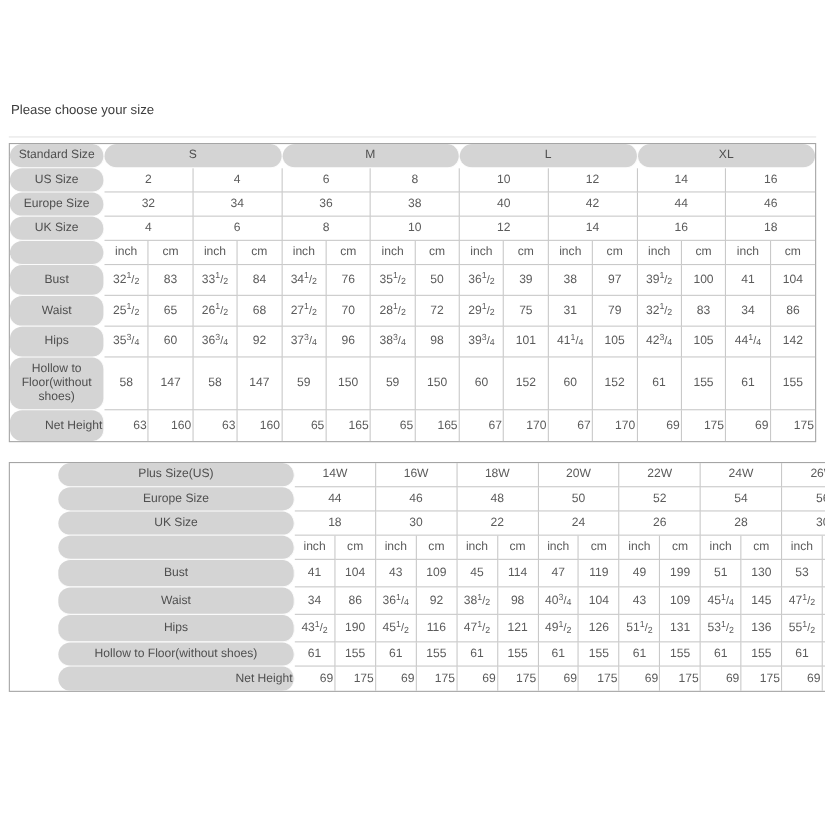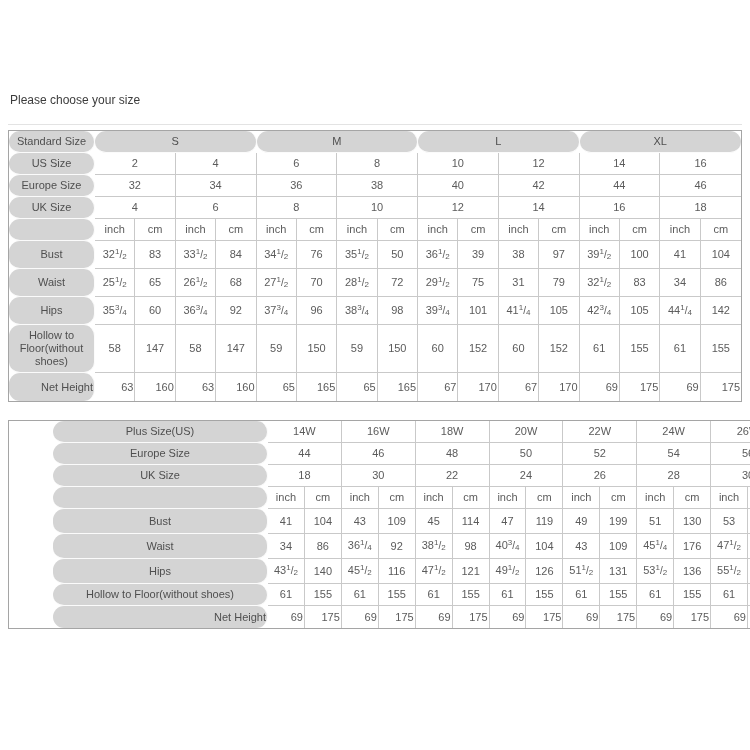--- a/index.html
+++ b/index.html
@@ -312,28 +312,28 @@
             <td>86</td>
             <td>36<span class="fn">1</span><span class="fs">/</span><span class="fd">4</span></td>
             <td>92</td>
             <td>38<span class="fn">1</span><span class="fs">/</span><span class="fd">2</span></td>
             <td>98</td>
             <td>40<span class="fn">3</span><span class="fs">/</span><span class="fd">4</span></td>
             <td>104</td>
             <td>43</td>
             <td>109</td>
             <td>45<span class="fn">1</span><span class="fs">/</span><span class="fd">4</span></td>
-            <td>176</td>
+            <td>145</td>
             <td>47<span class="fn">1</span><span class="fs">/</span><span class="fd">2</span></td>
             <td>121</td>
           </tr>
           <tr style="height:25px">
             <td class="lbl">Hips</td>
             <td>43<span class="fn">1</span><span class="fs">/</span><span class="fd">2</span></td>
-            <td>140</td>
+            <td>190</td>
             <td>45<span class="fn">1</span><span class="fs">/</span><span class="fd">2</span></td>
             <td>116</td>
             <td>47<span class="fn">1</span><span class="fs">/</span><span class="fd">2</span></td>
             <td>121</td>
             <td>49<span class="fn">1</span><span class="fs">/</span><span class="fd">2</span></td>
             <td>126</td>
             <td>51<span class="fn">1</span><span class="fs">/</span><span class="fd">2</span></td>
             <td>131</td>
             <td>53<span class="fn">1</span><span class="fs">/</span><span class="fd">2</span></td>
             <td>136</td>

